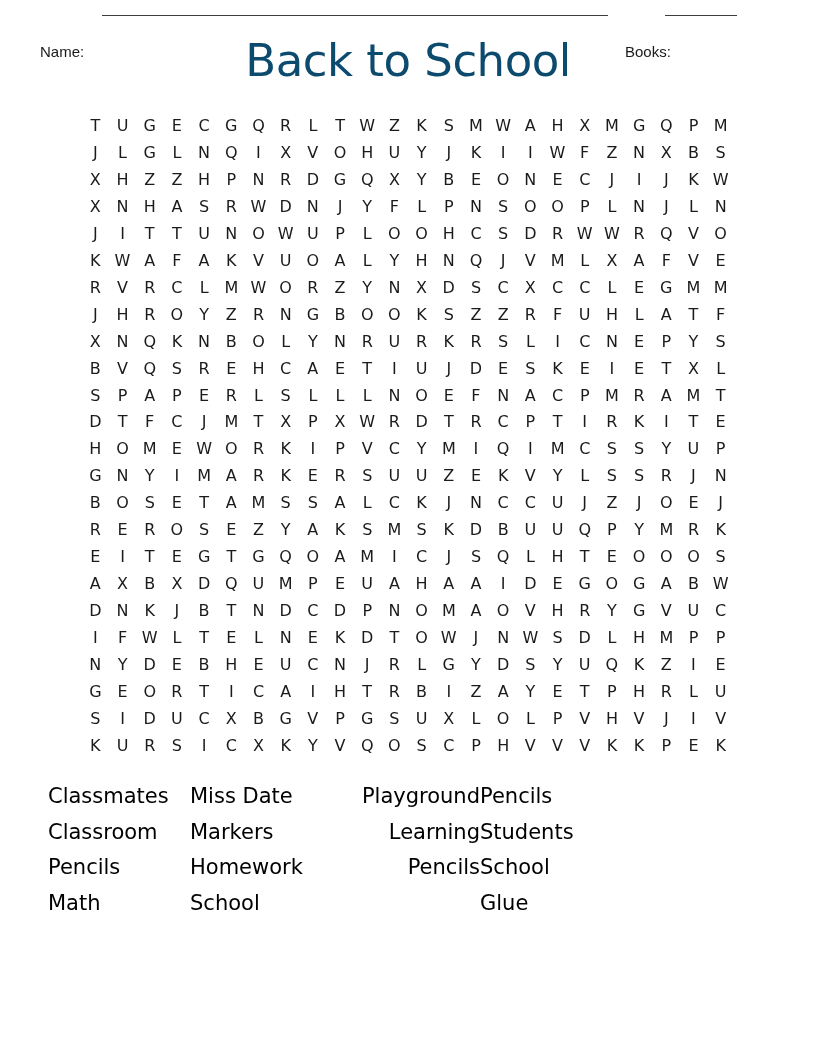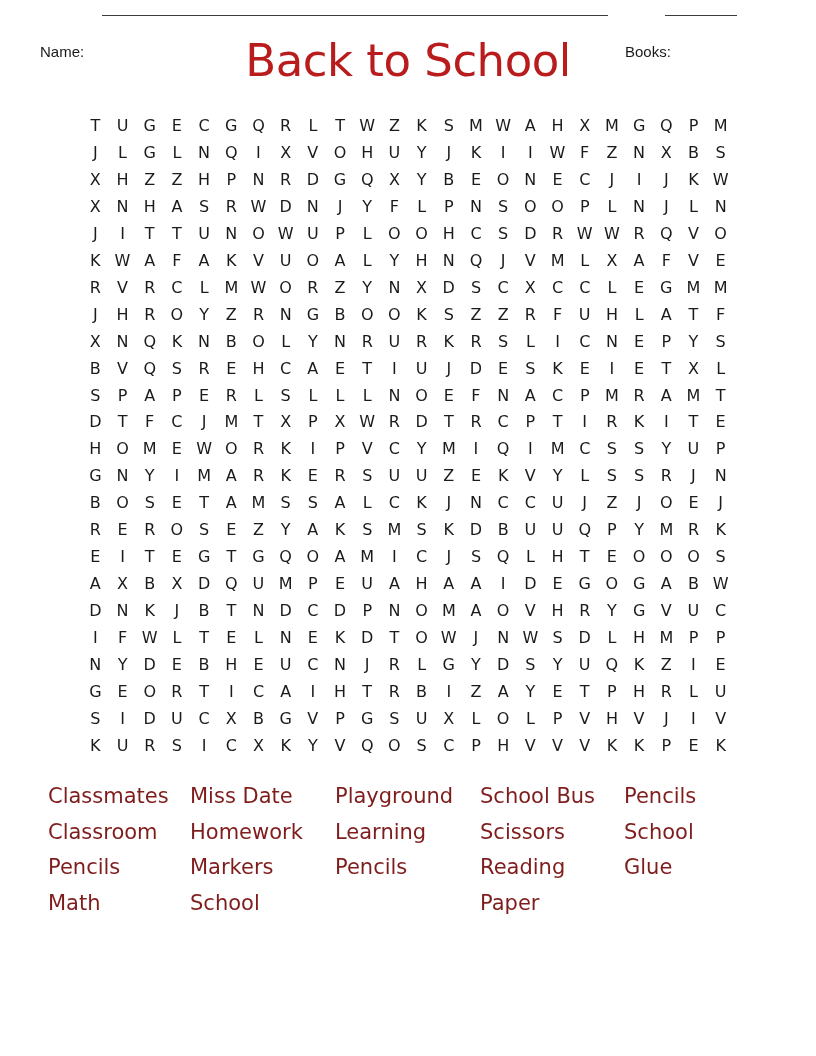--- a/index.html
+++ b/index.html
@@ -12,39 +12,39 @@
   .hdr-label { position:absolute; top:9px;margin-top:34px; }
   .name-label { left:0; }
   .name-line { position:absolute; left:62px; top:0; width:506px; height:16px;
                border-bottom:1.6px solid #3c3c3c; }
   .date-label { left:585px; }
   .date-line { position:absolute; left:625px; top:0; width:72px; height:16px;
                border-bottom:1.6px solid #3c3c3c; }
 
   
   .title { position:absolute; top:34px; left:0; width:100%; text-align:center;
-           font-size:45px; font-weight:500; letter-spacing:-0.5px; color:#b91c1c; }
+           font-size:45px; font-weight:500; letter-spacing:-0.5px; color:#0c4a6e; }
 
   
   .grid { position:absolute; top:112px; left:50%; transform:translateX(-50%);
           display:grid; grid-template-columns:repeat(24, 27.2px);
           grid-auto-rows:26.96px; }
   .cell { display:flex; align-items:center; justify-content:center;
           font-size:16px; color:#1b1b1b; }
 
   
   .word-list { position:absolute; top:779px; left:48px; right:0;
                display:flex; align-items:flex-start; }
   .word-col { display:block; }
   .word-col:nth-child(1){ width:142px; }
   .word-col:nth-child(2){ width:145px; }
-  .word-col:nth-child(3){ width:145px; }
+  .word-col:nth-child(3){ width:145px;text-align:right; }
   .word-col:nth-child(4){ width:144px; }
   .word-col:nth-child(5){ width:190px; }
-  .word { font-size:21px; line-height:35.7px; white-space:nowrap; color:#7f1d1d; }
+  .word { font-size:21px; line-height:35.7px; white-space:nowrap; color:#000000; }
 </style>
 </head>
 <body>
 
 <div class="hdr">
   <span class="hdr-label name-label">Name:</span>
   <span class="name-line"></span>
   <span class="hdr-label date-label">Books:</span>
   <span class="date-line"></span>
 </div>
@@ -632,33 +632,28 @@
 
 <div class="word-list">
     <div class="word-col">
       <div class="word">Classmates</div>
       <div class="word">Classroom</div>
       <div class="word">Pencils</div>
       <div class="word">Math</div>
     </div>
     <div class="word-col">
       <div class="word">Miss Date</div>
+      <div class="word">Markers</div>
       <div class="word">Homework</div>
-      <div class="word">Markers</div>
       <div class="word">School</div>
     </div>
     <div class="word-col">
       <div class="word">Playground</div>
       <div class="word">Learning</div>
       <div class="word">Pencils</div>
     </div>
     <div class="word-col">
-      <div class="word">School Bus</div>
-      <div class="word">Scissors</div>
-      <div class="word">Reading</div>
-      <div class="word">Paper</div>
-    </div>
-    <div class="word-col">
       <div class="word">Pencils</div>
+      <div class="word">Students</div>
       <div class="word">School</div>
       <div class="word">Glue</div>
     </div>
   </div>
 
 </body></html>

